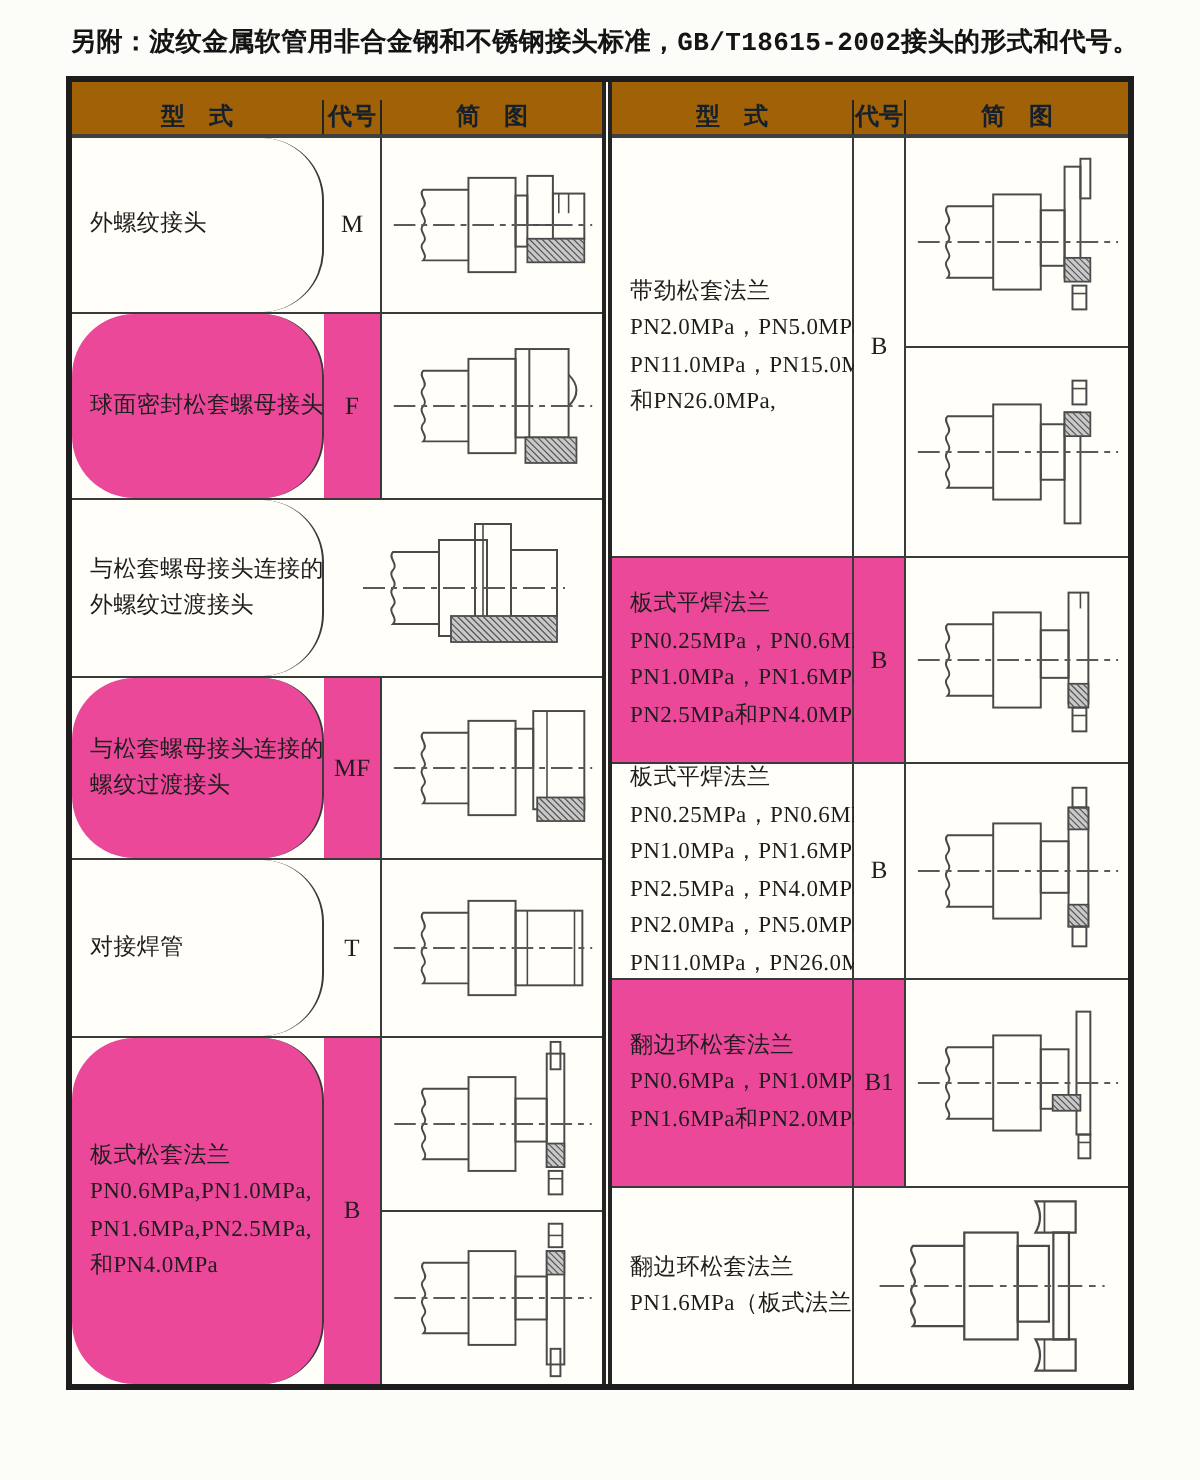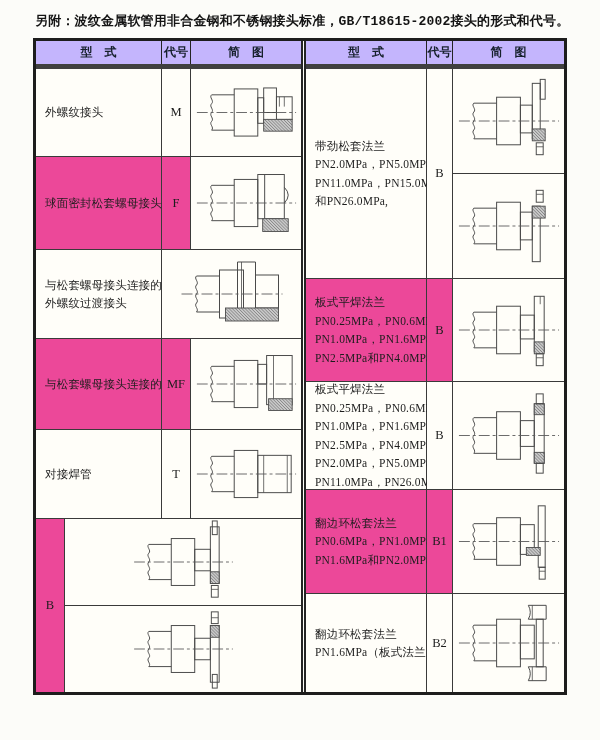--- a/index.html
+++ b/index.html
@@ -21,37 +21,37 @@
   }
   .mid-divider{
     width:5px;background:#fdfdf8;
     border-left:2px solid #242424;border-right:2px solid #242424;
     box-sizing:border-box;flex:0 0 5px;
   }
   .tbl{display:flex;flex-direction:column;box-sizing:border-box;}
   .tbl-left{flex:0 0 265px;}
   .tbl-right{flex:1 1 auto;}
   .hdr{
-    display:flex;height:28px;flex:0 0 28px;background:#c4b5fd;
-    border-bottom:5px solid #404040;box-sizing:border-box;
+    display:flex;height:28px;flex:0 0 28px;background:#a16207;
+    border-bottom:2px solid #404040;box-sizing:border-box;align-items:flex-end;
   }
   .hdr-cell{
     display:flex;align-items:center;justify-content:center;
     font-weight:bold;font-size:12px;color:#16202c;box-sizing:border-box;
     font-family:"Liberation Serif", serif;
   }
   .rows{display:flex;flex-direction:column;flex:1 1 auto;}
   .t-row{display:flex;box-sizing:border-box;border-bottom:1.5px solid #3a3a3a;}
   .t-row:last-child{border-bottom:none;flex:1 1 auto;}
   .c-type{
     box-sizing:border-box;border-right:1.5px solid #3a3a3a;
     display:flex;flex-direction:column;justify-content:center;
     padding:4px 4px 4px 9px;
   }
-  .tbl-left .c-type{flex:0 0 126px;width:126px;}
+  .tbl-left .c-type{flex:0 0 126px;width:126px;border-radius:31px;}
   .tbl-right .c-type{flex:0 0 121px;width:121px;}
   .c-type .ln{
     font-size:11.5px;line-height:18.5px;color:#1d1d1d;white-space:nowrap;
     font-family:"Liberation Serif", serif;letter-spacing:0.2px;
   }
   .c-code{
     box-sizing:border-box;border-right:1.5px solid #3a3a3a;
     display:flex;align-items:center;justify-content:center;
     font-family:"Liberation Serif", serif;font-size:12.5px;color:#1d1d1d;
   }
@@ -186,20 +186,21 @@
                   <line x1="101.0" y1="58.0" x2="103.0" y2="60.0"></line>
                 </g>
                 <line x1="6" y1="44" x2="107" y2="44" stroke="#5a5a5a" stroke-width="0.9" stroke-dasharray="11,3,3,3"></line>
               </svg>
             </div>
           </div>
         </div>
         <div class="t-row" style="height: 91px; flex: 0 0 91px;">
           <div class="c-type bg-yellow">
             <div class="ln">与松套螺母接头连接的内</div>
+            <div class="ln">螺纹过渡接头</div>
           </div>
           <div class="c-code bg-yellow">MF</div>
           <div class="c-diag">
             <div class="diag-sub">
               <svg viewBox="0 0 112 88" preserveAspectRatio="xMidYMid meet">
                 <path d="M44,26 L21,26 c-3,2.5 3,6 0,9 c-3,3 3,6 0,9 c-3,3 3,6 0,9 c-3,3 3,6 0,9 L44,62" fill="none" stroke="#4a4a4a" stroke-width="1"></path>
                 <rect x="44" y="20" width="24" height="48" fill="none" stroke="#4a4a4a" stroke-width="1"></rect>
                 <rect x="68" y="24" width="9" height="20" fill="none" stroke="#4a4a4a" stroke-width="1"></rect>
                 <rect x="77" y="15" width="26" height="50" fill="none" stroke="#4a4a4a" stroke-width="1"></rect>
                 <line x1="84" y1="15" x2="84" y2="65" stroke="#4a4a4a" stroke-width="0.8"></line>
@@ -234,20 +235,26 @@
                 <rect x="44" y="20" width="24" height="48" fill="none" stroke="#4a4a4a" stroke-width="1"></rect>
                 <rect x="68" y="25" width="34" height="38" fill="none" stroke="#4a4a4a" stroke-width="1"></rect>
                 <line x1="74" y1="25" x2="74" y2="63" stroke="#4a4a4a" stroke-width="0.8"></line>
                 <line x1="98" y1="25" x2="98" y2="63" stroke="#4a4a4a" stroke-width="0.8"></line>
                 <line x1="6" y1="44" x2="107" y2="44" stroke="#5a5a5a" stroke-width="0.9" stroke-dasharray="11,3,3,3"></line>
               </svg>
             </div>
           </div>
         </div>
         <div class="t-row" style="height: auto; flex: 1 1 auto;">
+          <div class="c-type bg-yellow">
+            <div class="ln">板式松套法兰</div>
+            <div class="ln">PN0.6MPa,PN1.0MPa,</div>
+            <div class="ln">PN1.6MPa,PN2.5MPa,</div>
+            <div class="ln">和PN4.0MPa</div>
+          </div>
           <div class="c-code bg-yellow">B</div>
           <div class="c-diag">
             <div class="diag-sub">
               <svg viewBox="0 0 112 88" preserveAspectRatio="xMidYMid meet">
                 <path d="M44,26 L21,26 c-3,2.5 3,6 0,9 c-3,3 3,6 0,9 c-3,3 3,6 0,9 c-3,3 3,6 0,9 L44,62" fill="none" stroke="#4a4a4a" stroke-width="1"></path>
                 <rect x="44" y="20" width="24" height="48" fill="none" stroke="#4a4a4a" stroke-width="1"></rect>
                 <rect x="68" y="31" width="16" height="22" fill="none" stroke="#4a4a4a" stroke-width="1"></rect>
                 <rect x="84" y="8" width="9" height="58" fill="none" stroke="#4a4a4a" stroke-width="1"></rect>
                 <rect x="86" y="2" width="5" height="14" fill="none" stroke="#4a4a4a" stroke-width="1"></rect>
                 <rect x="84" y="54" width="9" height="12" fill="#c9c9c9" stroke="#4a4a4a" stroke-width="0.9"></rect>
@@ -455,21 +462,20 @@
                 <line x1="6" y1="44" x2="107" y2="44" stroke="#5a5a5a" stroke-width="0.9" stroke-dasharray="11,3,3,3"></line>
               </svg>
             </div>
           </div>
         </div>
         <div class="t-row" style="height: auto; flex: 1 1 auto;">
           <div class="c-type bg-white">
             <div class="ln">翻边环松套法兰</div>
             <div class="ln">PN1.6MPa（板式法兰）</div>
           </div>
-          <div class="c-code bg-white">B2</div>
           <div class="c-diag">
             <div class="diag-sub">
               <svg viewBox="0 0 112 88" preserveAspectRatio="xMidYMid meet">
                 <path d="M44,26 L21,26 c-3,2.5 3,6 0,9 c-3,3 3,6 0,9 c-3,3 3,6 0,9 c-3,3 3,6 0,9 L44,62" fill="none" stroke="#4a4a4a" stroke-width="1"></path>
                 <rect x="44" y="20" width="24" height="48" fill="none" stroke="#4a4a4a" stroke-width="1"></rect>
                 <rect x="68" y="26" width="14" height="34" fill="none" stroke="#4a4a4a" stroke-width="1"></rect>
                 <rect x="84" y="20" width="7" height="48" fill="none" stroke="#4a4a4a" stroke-width="1"></rect>
                 <path d="M76,6 h18 v14 h-18 q4,-7 0,-14 z" fill="none" stroke="#4a4a4a" stroke-width="1"></path>
                 <path d="M76,68 h18 v14 h-18 q4,-7 0,-14 z" fill="none" stroke="#4a4a4a" stroke-width="1"></path>
                 <line x1="80" y1="6" x2="80" y2="20" stroke="#4a4a4a" stroke-width="0.8"></line>

